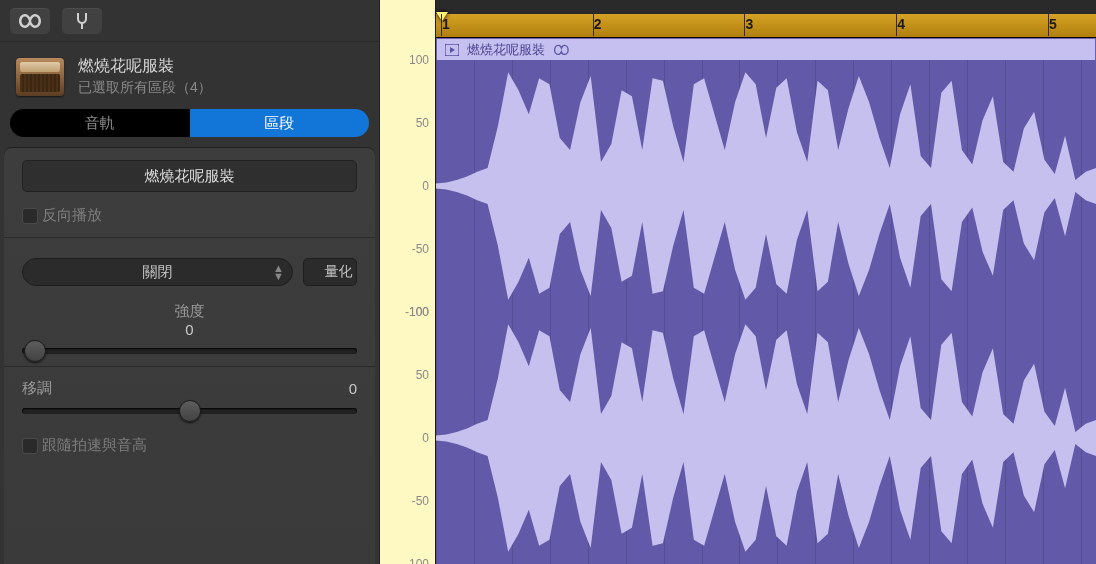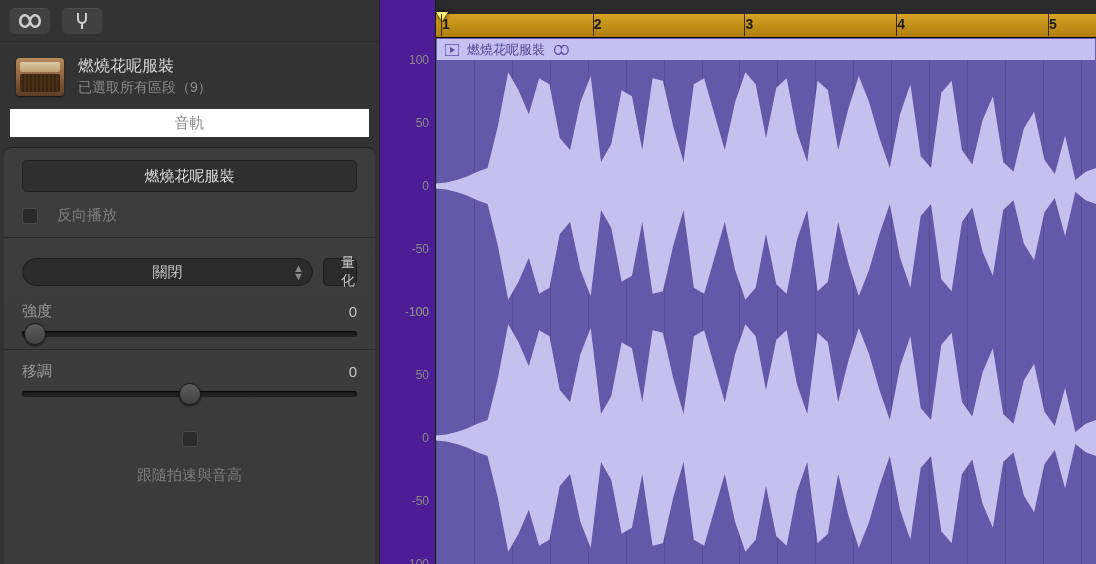--- a/index.html
+++ b/index.html
@@ -28,64 +28,64 @@
       position: relative; box-shadow: 0 1px 2px rgba(0,0,0,.6);
     }
     .amp::before { content: ""; position: absolute; left:4px; right:4px; top:4px; height:10px;
       background: linear-gradient(#e0caa8,#bfa071); border-radius:2px; }
     .amp::after { content:""; position:absolute; left:4px; right:4px; top:16px; bottom:4px;
       background: repeating-linear-gradient(90deg,#4a3018 0 2px,#3b260f 2px 4px);
       border-radius:2px; }
     .track-title { font-size: 16px; font-weight: 500; color: #d7d7d7; }
     .track-sub   { font-size: 14px; color: #8a8a8a; margin-top: 2px; }
     .segbar { display: flex; gap: 0; padding: 2px 10px 10px 10px; }
-    .seg { flex: 1; height: 28px; border-radius: 14px; background: #ffffff;
+    .seg { flex: 1; height: 28px; border-radius: 14px; background: #000000;
       display: flex; align-items:center; justify-content:center;
       color:#8d8d8d; font-size:15px; }
     .seg.active { background:#1275d8; color:#fff; }
     .seg:first-child { border-top-right-radius:0; border-bottom-right-radius:0; }
     .seg:last-child  { border-top-left-radius:0;  border-bottom-left-radius:0;  }
     .panel-scroll {
       flex: 1;
       background: linear-gradient(#3d3d3d,#3a3a3a);
       border-top: 1px solid #222;
       border-radius: 8px 8px 0 0;
       margin: 0 4px 0 4px;
       overflow:hidden;
     }
     .section { padding: 12px 18px; border-bottom: 1px solid #2a2a2a; }
     .region-name-field {
       background:#2f2f2f; border:1px solid #222; border-radius:5px;
       height:32px; display:flex; align-items:center; justify-content:center;
       color:#ddd; font-size:15px; margin-bottom:14px;
     }
-    .checkrow { display:flex; align-items:center; gap:19px; color:#7d7d7d; font-size:15px; }
+    .checkrow { display:flex; align-items:center; gap:4px; color:#7d7d7d; font-size:15px; }
     .chk { width:16px; height:16px; border-radius:3px; background:#2a2a2a; border:1px solid #4a4a4a; }
     .label { color:#9c9c9c; font-size:15px; }
     .row-sp { display:flex; justify-content:space-between; align-items:center; }
     .select {
       flex:1; height:28px; margin-top:8px; text-align:center;
       background:#2b2b2b; border:1px solid #1e1e1e; border-radius:14px;
       color:#c7c7c7; font-size:15px; display:flex; align-items:center; justify-content:center;
       position:relative;
     }
     .sel-chev { position:absolute; right:8px; color:#888; font-size:11px; line-height:8px; }
     .qbtn {
-      width:34px; height:28px; margin-top:8px; margin-left:10px;
+      width:54px; height:28px; margin-top:8px; margin-left:10px;
       background:#2b2b2b; border:1px solid #1e1e1e; border-radius:5px;
       display:flex; align-items:center; justify-content:center; color:#c0c0c0; font-size:14px;padding-left:17px;
     }
     .slider { margin-top:10px; }
     .slider-track { height:6px; background:#222; border-radius:3px; position:relative; box-shadow:inset 0 1px 2px #000; }
     .slider-handle { position:absolute; top:50%; width:22px; height:22px; border-radius:50%;
       background:linear-gradient(#5d5d5d,#424242); border:1px solid #1c1c1c;
       transform:translate(-50%,-50%); box-shadow:0 1px 2px rgba(0,0,0,.7); }
     
     .right { flex:1; display:flex; }
-    .ampaxis { width:56px; background:#4c1d95; position:relative; border-right:1px solid #1c1c1c; }
+    .ampaxis { width:56px; background:#fef9c3; position:relative; border-right:1px solid #1c1c1c; }
     .amptick { position:absolute; right:6px; color:#8a8a8a; font-size:12px; transform:translateY(-50%); }
     .timeline { flex:1; display:flex; flex-direction:column; }
     .ruler { height:38px; position:relative; background:#2a2a2a; border-bottom:1px solid #000; }
     .ruler-fill { position:absolute; left:0; right:0; top:14px; bottom:0;
       background:linear-gradient(#d5a223,#b07f0f); }
     .playhead { position:absolute; left:0; top:12px; width:0; height:0;
       border-left:6px solid transparent; border-right:6px solid transparent;
       border-top:9px solid #fff176; filter:drop-shadow(0 0 2px #000); }
     .rnum { position:absolute; top:16px; color:#1b1b1b; font-size:14px; font-weight:600; }
     .rnum::before { content:""; position:absolute; left:-1px; top:-2px; width:1px; height:22px; background:#3b2c00; }
@@ -115,67 +115,68 @@
         <svg width="18" height="16" viewBox="0 0 18 16">
             <path d="M4 0h2v6c0 1.7 1.3 3 3 3s3-1.3 3-3V0h2v6c0 2.4-1.7 4.4-4 4.9V16H8v-5.1C5.7 10.4 4 8.4 4 6V0z"></path>
           </svg>
       </div>
     </div>
 
     <div class="track-header">
       <div class="amp"></div>
       <div>
         <div class="track-title">燃燒花呢服裝</div>
-        <div class="track-sub">已選取所有區段（9）</div>
+        <div class="track-sub">已選取所有區段（4）</div>
       </div>
     </div>
 
     <div class="segbar">
       <div class="seg">音軌</div>
+      <div class="seg active">區段</div>
     </div>
 
     <div class="panel-scroll">
       <div class="section">
         <div class="region-name-field">燃燒花呢服裝</div>
         <div class="checkrow">
           <div class="chk"></div>
           <span>反向播放</span>
         </div>
       </div>
 
       <div class="section">
         <div style="display:flex;">
           <div class="select">
             <span>關閉</span>
             <span class="sel-chev">▲<br>▼</span>
           </div>
           <div class="qbtn">量化</div>
         </div>
-        <div class="row-sp" style="margin-top:16px;">
+        <div class="row-sp" style="margin-top:16px;flex-direction:column;">
           <span class="label">強度</span>
           <span class="label" style="color:#c9c9c9">0</span>
         </div>
         <div class="slider">
           <div class="slider-track">
               <div class="slider-handle" style="left:4%;"></div>
             </div>
         </div>
       </div>
 
       <div class="section" style="border-bottom:none;text-align:center;">
         <div class="row-sp">
           <span class="label">移調</span>
           <span class="label" style="color:#c9c9c9">0</span>
         </div>
         <div class="slider">
           <div class="slider-track">
               <div class="slider-handle" style="left:50%;"></div>
             </div>
         </div>
-        <div class="checkrow" style="margin-top:34px;flex-direction:column;">
+        <div class="checkrow" style="margin-top:22px;">
           <div class="chk"></div>
           <span>跟隨拍速與音高</span>
         </div>
       </div>
     </div>
   </div>
 
   <div class="right">
     <div class="ampaxis">
         <div class="amptick" style="top: 60px;">100</div>

